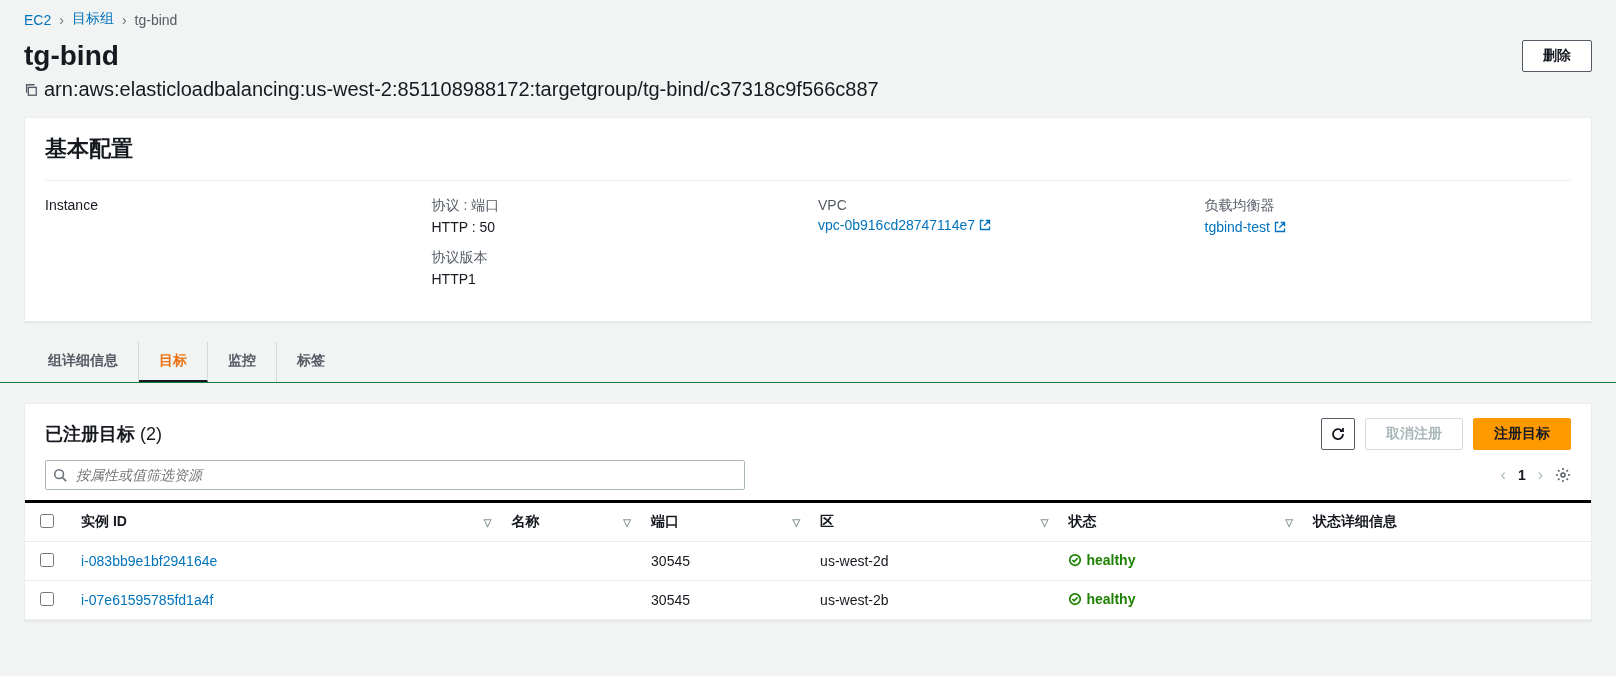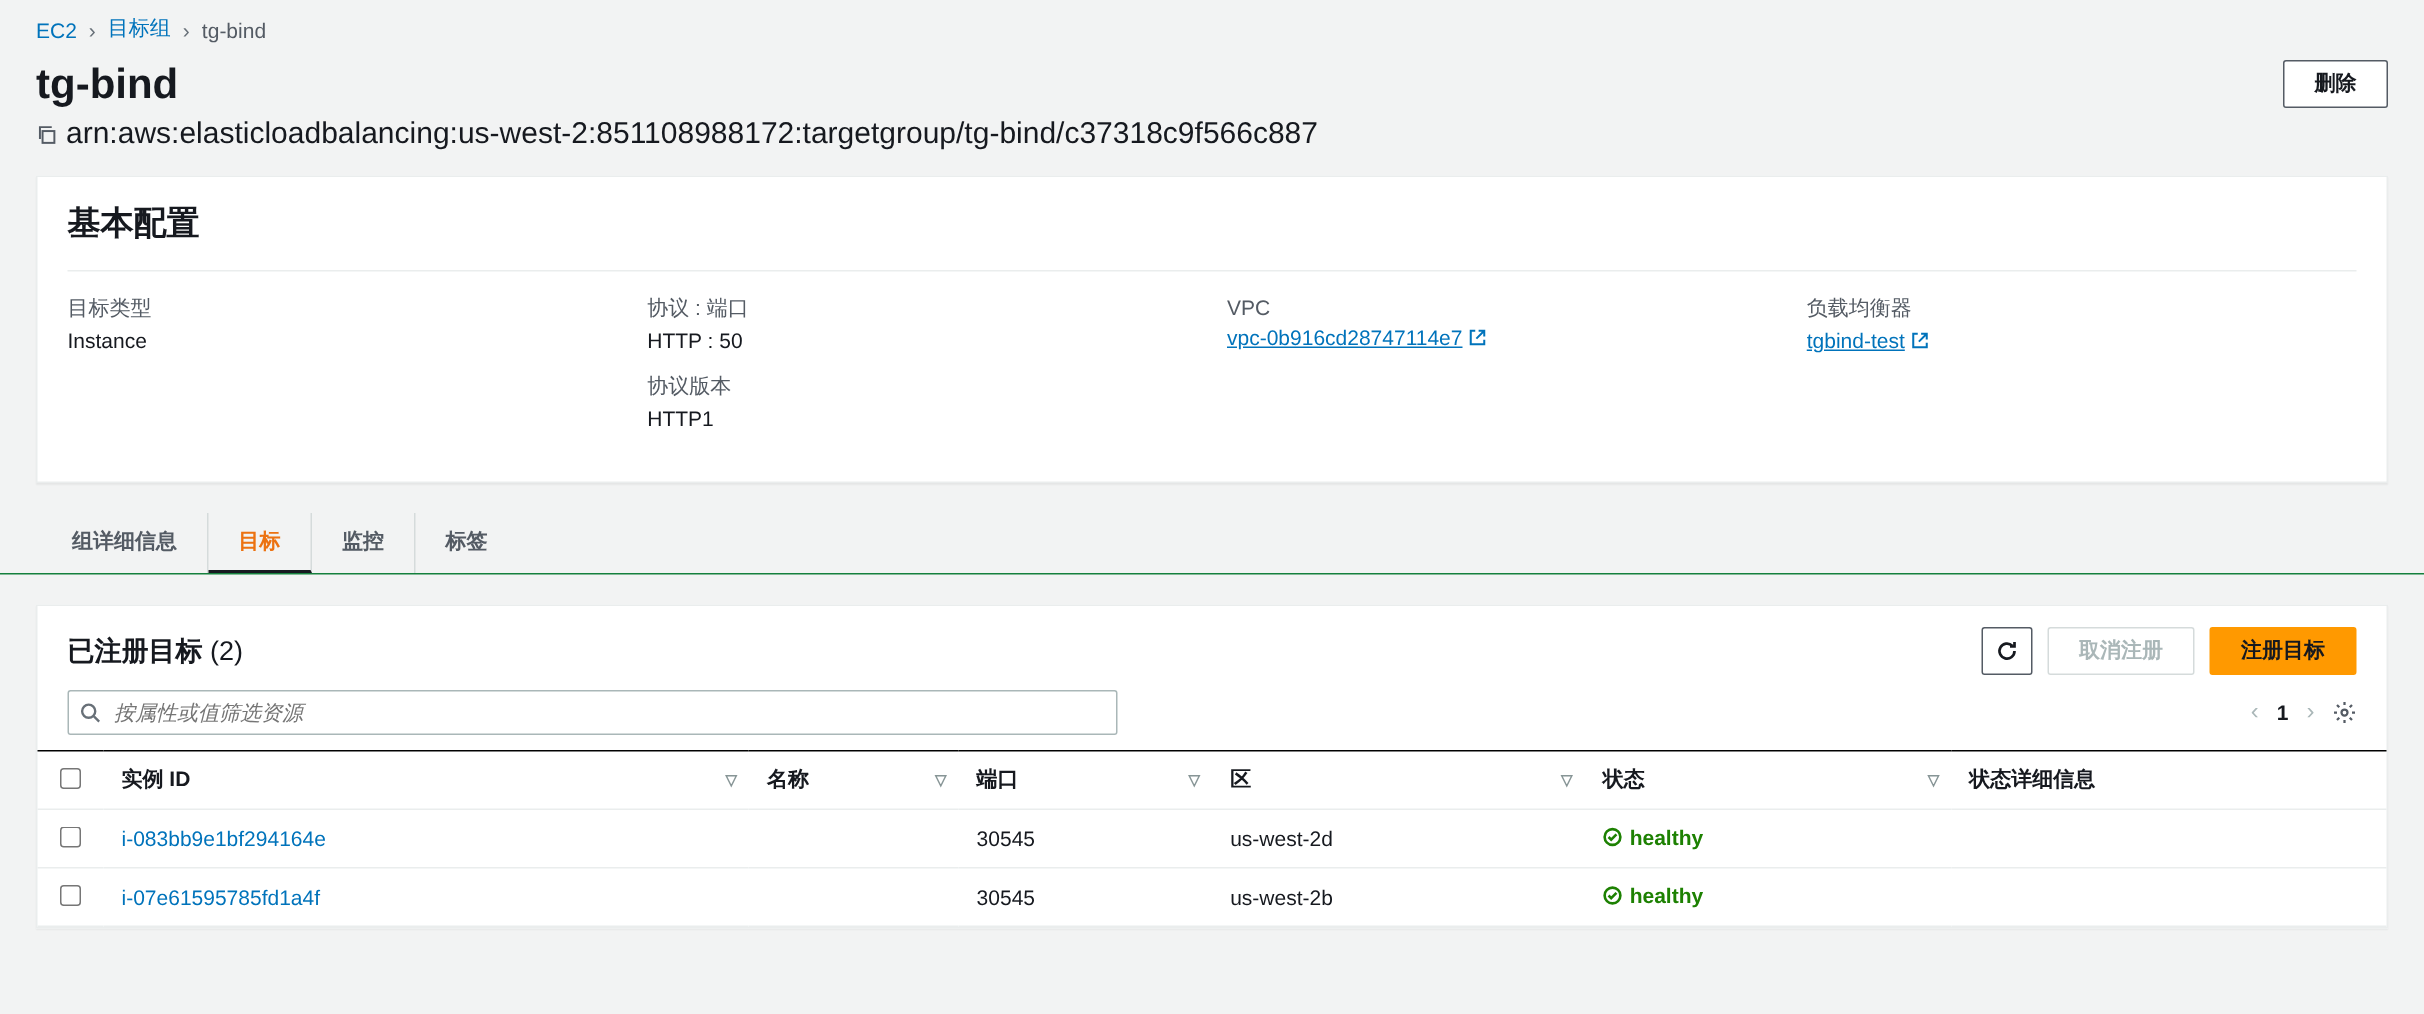--- a/index.html
+++ b/index.html
@@ -19,21 +19,21 @@
 .arn-row { padding: 0 24px 16px; display: flex; align-items: center; gap: 6px; color: #16191f; font-size: 20px; }
 .copy-icon { width: 14px; height: 14px; cursor: pointer; flex-shrink: 0; }
 
 .panel { background: #fff; margin: 0 24px 20px; border: 1px solid #eaeded; box-shadow: 0 1px 1px rgba(0,0,0,0.05); }
 .panel-header { padding: 16px 20px; font-size: 22px; font-weight: 700; }
 .panel-body { padding: 0 20px 20px; }
 
 .config-grid { display: grid; grid-template-columns: 1fr 1fr 1fr 1fr; gap: 20px; border-top: 1px solid #eaeded; padding-top: 16px; }
 .config-item .label { color: #545b64; font-size: 14px; margin-bottom: 4px; }
 .config-item .value { color: #16191f; font-size: 14px; margin-bottom: 14px; }
-.ext-link { display: inline-flex; align-items: center; gap: 4px; text-decoration: underline; }
+.ext-link { display: inline-flex; align-items: center; gap: 4px; }
 .ext-icon { width: 12px; height: 12px; }
 
 .tabs { display: flex; padding: 0 28px; border-bottom: 1px solid #15803d; }
 .tab { padding: 10px 20px; font-size: 14px; font-weight: 700; color: #545b64; cursor: pointer; border-right: 1px solid #d5dbdb; }
 .tab:last-child { border-right: none; }
 .tab.active { color: #ec7211; border-bottom: 2px solid #16191f; }
 
 .targets-panel { background: #fff; margin: 20px 24px; border: 1px solid #eaeded; box-shadow: 0 1px 1px rgba(0,0,0,0.05); }
 .targets-header { display: flex; justify-content: space-between; align-items: center; padding: 14px 20px 10px; }
 .targets-title { font-size: 18px; font-weight: 700; text-align: center; }
@@ -43,21 +43,21 @@
 .search-row { padding: 0 20px 10px; display: flex; justify-content: space-between; align-items: center; }
 .search-box { position: relative; width: 700px; }
 .search-box input { width: 100%; padding: 6px 10px 6px 30px; border: 1px solid #aab7b8; border-radius: 2px; font-size: 14px; font-style: italic; color: #0c4a6e; }
 .search-icon { position: absolute; left: 8px; top: 50%; transform: translateY(-50%); width: 14px; height: 14px; color: #687078; }
 .pagination { display: flex; align-items: center; gap: 12px; color: #545b64; }
 .page-arrow { cursor: pointer; color: #aab7b8; font-size: 16px; }
 .page-num { font-weight: 700; color: #16191f; }
 .gear { cursor: pointer; }
 
 table { width: 100%; border-collapse: collapse; }
-th { text-align: left; padding: 10px 12px; font-size: 14px; font-weight: 700; color: #16191f; border-top: 1px solid #000000; border-bottom: 1px solid #eaeded; position: relative; }
+th { text-align: left; padding: 10px 12px; font-size: 14px; font-weight: 700; color: #16191f; border-top: 3px solid #000000; border-bottom: 1px solid #eaeded; position: relative; }
 th .sort { position: absolute; right: 8px; top: 50%; transform: translateY(-50%); color: #879596; font-size: 10px; }
 td { padding: 10px 12px; font-size: 14px; border-bottom: 1px solid #eaeded; }
 .checkbox-col { width: 44px; text-align: center; }
 input[type=checkbox] { width: 14px; height: 14px; cursor: pointer; }
 .healthy { color: #1d8102; font-weight: 700; display: inline-flex; align-items: center; gap: 4px; }
 .healthy-icon { width: 14px; height: 14px; }
 </style>
 </head>
 <body>
 
@@ -80,21 +80,20 @@
       <path d="M3 11V2h9"></path>
   </svg>
   <span>arn:aws:elasticloadbalancing:us-west-2:851108988172:targetgroup/tg-bind/c37318c9f566c887</span>
 </div>
 
 <div class="panel">
   <div class="panel-header">基本配置</div>
   <div class="panel-body">
     <div class="config-grid">
       <div class="config-item">
-        <div class="label">目标类型</div>
         <div class="value">Instance</div>
       </div>
       <div class="config-item">
         <div class="label">协议 : 端口</div>
         <div class="value">HTTP : 50</div>
         <div class="label">协议版本</div>
         <div class="value">HTTP1</div>
       </div>
       <div class="config-item">
         <div class="label">VPC</div>

